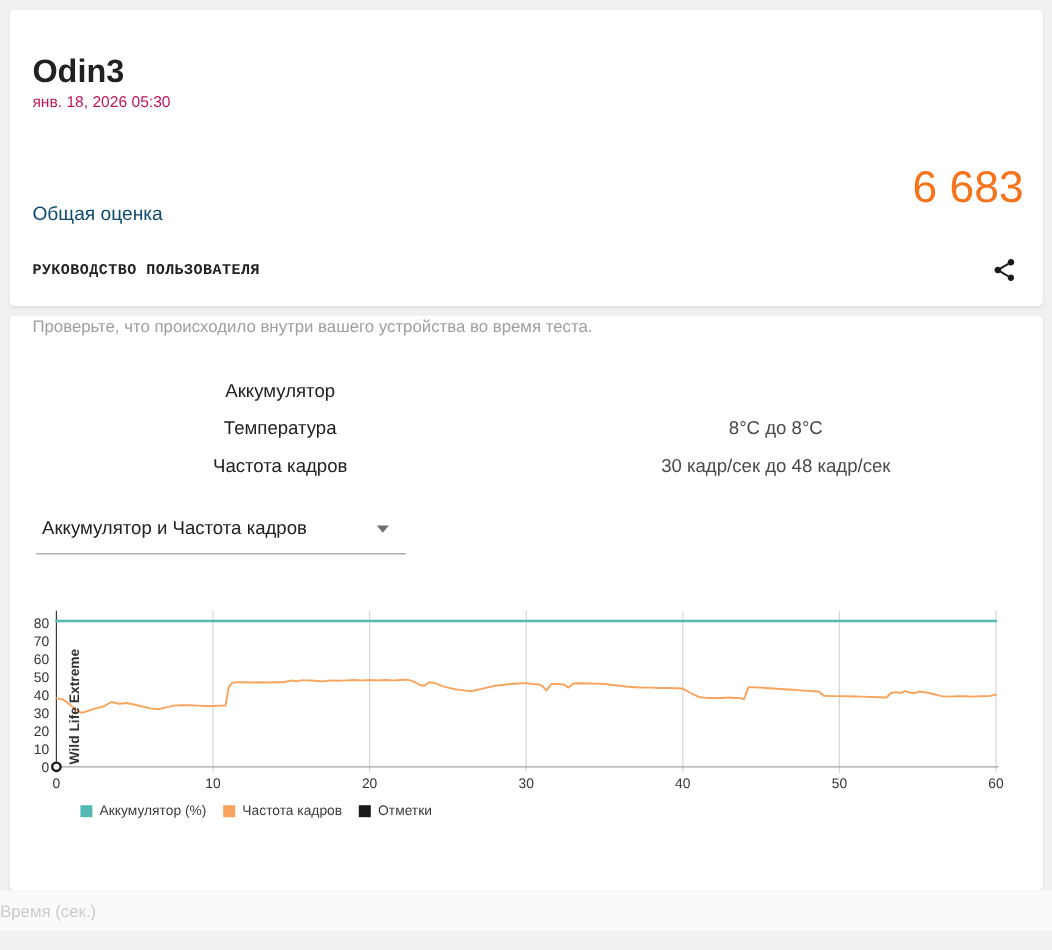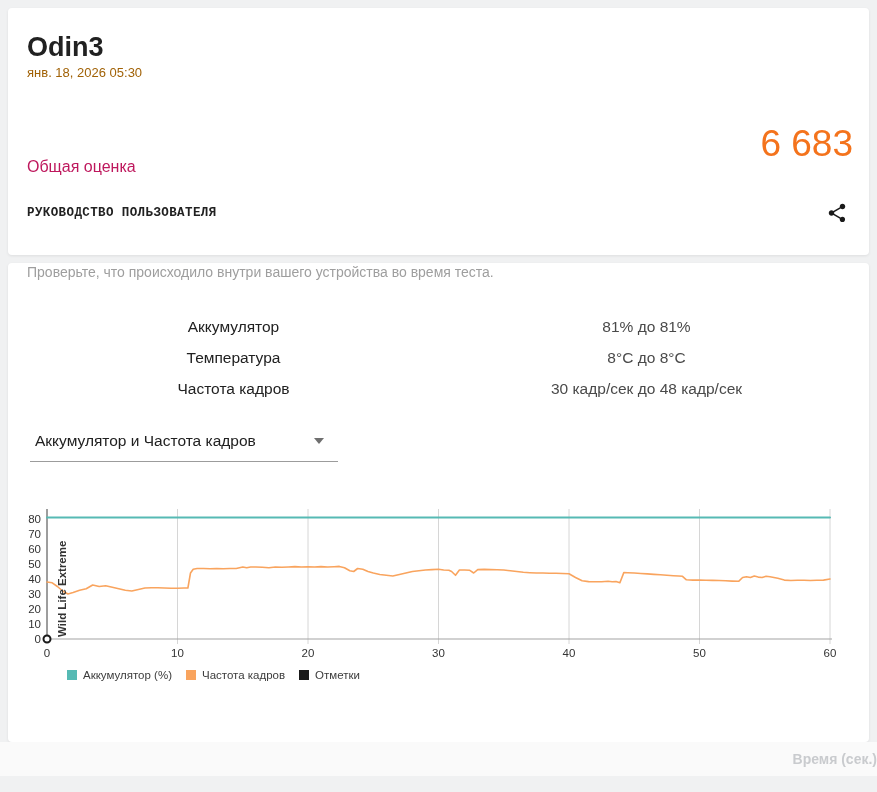--- a/index.html
+++ b/index.html
@@ -12,25 +12,25 @@
   }
   .card {
     background:#ffffff; border-radius:4px;
     box-shadow:0 1px 3px rgba(0,0,0,.08);
     margin:0 8px;
   }
   .card-result { margin-top:8px; height:247px; }
   .card-monitor { margin-top:8px; height:479px; }
 
   
-  .result-title { font-size:27px; line-height:30px; margin:0 16px 0 19px; padding-top:24px; color:#212121; }
-  .result-date  { font-size:13px; line-height:16px; margin:3px 16px 0 19px; color:#a16207; }
+  .result-title { font-size:27px; line-height:30px; margin:0 16px 0 19px; padding-top:36px; color:#212121; }
+  .result-date  { font-size:13px; line-height:16px; margin:3px 16px 0 19px; color:#be185d; }
   .row-between  { display:flex; justify-content:space-between; align-items:center; margin:0 16px 0 19px; }
   .score-row    { margin-top:30px; }
-  .score-label  { font-size:16px; color:#be185d;margin-top:47px; }
+  .score-label  { font-size:16px; color:#0c4a6e;margin-top:47px; }
   .score-value  { font-size:37px; line-height:40px; font-weight:400; }
   .fps-row      { margin-top:14px; }
   .fps-label    { font-size:16px; color:#212121; }
   .fps-label .it{ font-style:italic; }
   .fps-value    { font-size:15px; color:#212121; }
   .guide-row    { margin-top:26px; }
   .guide-btn    { font-size:12.5px; font-weight:700; letter-spacing:.4px; color:#212121;
                   background:none; border:none; padding:0; cursor:pointer; font-family:Liberation Mono, monospace; }
   .share-btn    { background:none; border:none; padding:0; margin-right:5px; cursor:pointer; line-height:0; }
 
@@ -52,21 +52,21 @@
   .caret { width:0; height:0; border-left:5px solid transparent; border-right:5px solid transparent;
            border-top:6px solid #6f6f6f; }
 
   .chart-wrap { margin-top:34px; }
   #chart-svg text { font-family:"Liberation Sans", sans-serif; font-size:11.5px; fill:#333333; }
 
   .legend { display:flex; align-items:center; gap:14px; margin:1px 0 0 47px;padding-left:12px; }
   .legend-item { display:flex; align-items:center; font-size:11.5px; color:#3c3c3c; }
   .legend-swatch { width:10px; height:10px; margin-right:6px; display:inline-block; }
 
-  .axis-strip { height:34px; background:#fafafa; display:flex; align-items:center; justify-content:flex-end;font-weight:bold; }
+  .axis-strip { height:34px; background:#fafafa; display:flex; align-items:center; justify-content:flex-start; }
   .axis-strip .xlabel { font-size:14px; color:#c9cbce; }
 </style>
 </head>
 <body>
 
 <div class="card card-result">
   <h1 class="result-title">Odin3</h1>
   <div class="result-date">янв. 18, 2026 05:30</div>
 
   <div class="row-between score-row">
@@ -84,21 +84,20 @@
     </button>
   </div>
 </div>
 
 <div class="card card-monitor">
   <div class="mon-sub">Проверьте, что происходило внутри вашего устройства во время теста.</div>
 
   <div class="mon-rows">
     <div class="mon-row">
       <span class="lbl">Аккумулятор</span>
-      <span class="val">81% до 81%</span>
     </div>
     <div class="mon-row">
       <span class="lbl">Температура</span>
       <span class="val">8°C до 8°C</span>
     </div>
     <div class="mon-row">
       <span class="lbl">Частота кадров</span>
       <span class="val">30 кадр/сек до 48 кадр/сек</span>
     </div>
   </div>

